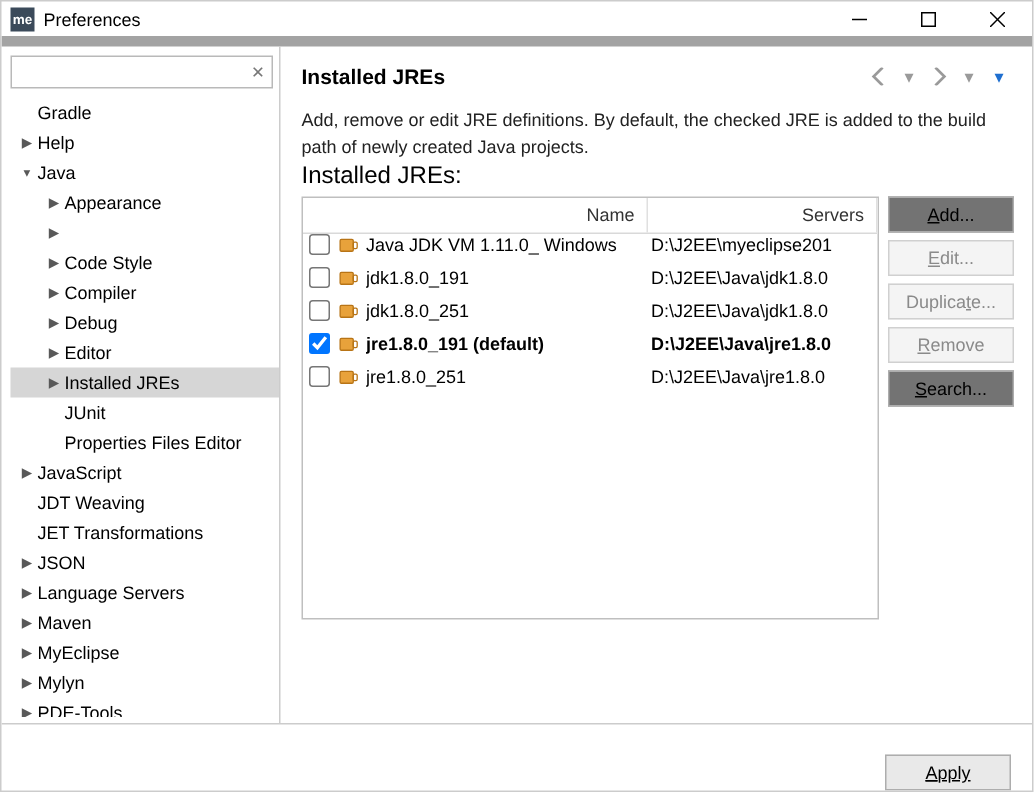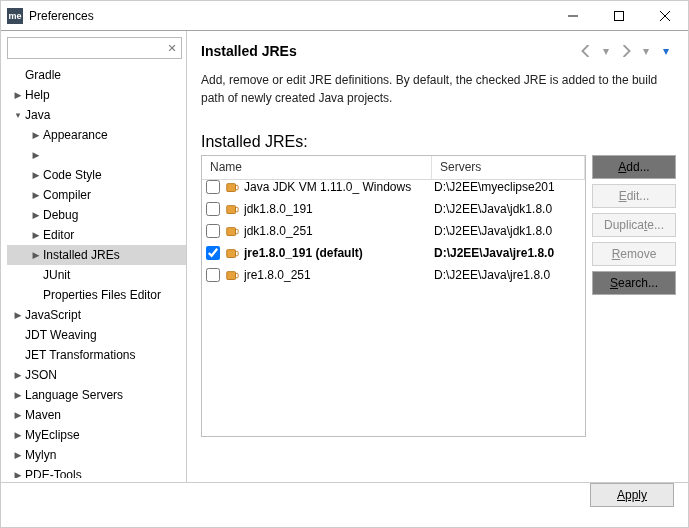--- a/index.html
+++ b/index.html
@@ -1,19 +1,19 @@
 <!DOCTYPE html>
 <html><head>
 <meta charset="utf-8">
 <style>
 * { box-sizing: border-box; margin: 0; padding: 0; font-family: "Segoe UI", Tahoma, sans-serif; font-size: 12px; }
 body { background: #fff; width: 689px; height: 528px; overflow: hidden; border: 1px solid #ccc; }
 
 
-.titlebar { height: 30px; display: flex; align-items: center; padding-left: 6px; border-bottom: 1px solid #a3a3a3; }
+.titlebar { height: 30px; display: flex; align-items: center; padding-left: 6px; border-bottom: 7px solid #a3a3a3; }
 .titlebar .app-icon { width: 16px; height: 16px; background: #3b4a5a; color: #fff; font-size: 9px; font-weight: bold; display: flex; align-items: center; justify-content: center; margin-right: 6px; }
 .titlebar .title-text { flex: 1; font-size: 12px; }
 .titlebar .win-ctrl { width: 46px; height: 30px; display: flex; align-items: center; justify-content: center; cursor: pointer; }
 .titlebar .win-ctrl svg { width: 10px; height: 10px; }
 
 
 .body-wrap { display: flex; height: calc(100% - 30px - 44px); border-bottom: 1px solid #ccc; }
 
 
 .sidebar { width: 186px; border-right: 1px solid #ccc; display: flex; flex-direction: column; padding: 4px 0 4px 4px; }
@@ -31,46 +31,46 @@
 .tree-item.selected .lbl { }
 
 
 .rightpane { flex: 1; display: flex; flex-direction: column; padding: 10px 12px 8px 14px; }
 .page-header { display: flex; align-items: center; margin-bottom: 10px; }
 .page-header h1 { font-size: 14px; font-weight: 600; flex: 1; }
 .nav-btn { width: 20px; height: 20px; display: flex; align-items: center; justify-content: center; color: #9a9a9a; cursor: pointer; }
 .nav-btn.menu-tri { color: #1f6fd0; }
 .nav-btn svg { width: 12px; height: 12px; }
 
-.desc { font-size: 12px; line-height: 1.5; color: #222; margin-bottom: 26px; }
+.desc { font-size: 12px; line-height: 1.5; color: #222; margin-bottom: 2px; }
 .sub-label { font-size: 16px; margin-bottom: 4px; }
 
 .table-area { display: flex; gap: 6px; }
 .table-container { flex: 1; border: 1px solid #bfbfbf; overflow: hidden; }
 .table-header { height: 24px; background: #fff; display: flex; border-bottom: 1px solid #d9d9d9; }
-.table-header .col { border-right: 1px solid #e0e0e0; padding: 4px 8px; font-size: 12px; color: #333; }
+.table-header .col { border-right: 1px solid #e0e0e0; padding: 4px 8px; font-size: 12px; color: #333; text-align: right; }
 .col-name { width: 230px; }
 .col-loc { flex: 1; }
 
 .table-body { height: 256px; overflow: hidden; }
 .row { height: 22px; display: flex; padding-left: 4px; }
 .row .chk { width: 14px; height: 14px; margin-right: 4px; }
 .row .jre-icon { width: 16px; height: 16px; display: flex; align-items: center; justify-content: center; margin-right: 4px; }
 .row .jre-icon svg { width: 14px; height: 14px; }
 .row .name { width: 190px; white-space: nowrap; overflow: hidden; }
 .row .loc { flex: 1; white-space: nowrap; overflow: hidden; }
 .row.bold .name, .row.bold .loc { font-weight: bold; }
 
 .side-buttons { width: 84px; display: flex; flex-direction: column; gap: 5px; }
 .side-buttons button { height: 24px; border: 1px solid #adadad; background: #737373; font-size: 12px; cursor: pointer; }
 .side-buttons button.disabled { color: #8a8a8a; background: #f4f4f4; border-color: #d0d0d0; cursor: default; }
 .side-buttons button .u { text-decoration: underline; }
 
 
-.bottom-bar { height: 44px; display: flex; align-items: flex-start; justify-content: flex-end; padding: 0 14px; text-decoration: underline; }
+.bottom-bar { height: 44px; display: flex; align-items: flex-end; justify-content: flex-end; padding: 0 14px; text-decoration: underline; }
 .bottom-bar button { height: 24px; width: 84px; border: 1px solid #adadad; background: #e9e9e9; font-size: 12px; cursor: pointer; }
 .bottom-bar button .u { text-decoration: underline; }
 </style>
 </head>
 <body>
 
 <div class="titlebar">
   <div class="app-icon">me</div>
   <div class="title-text">Preferences</div>
   <div class="win-ctrl">

